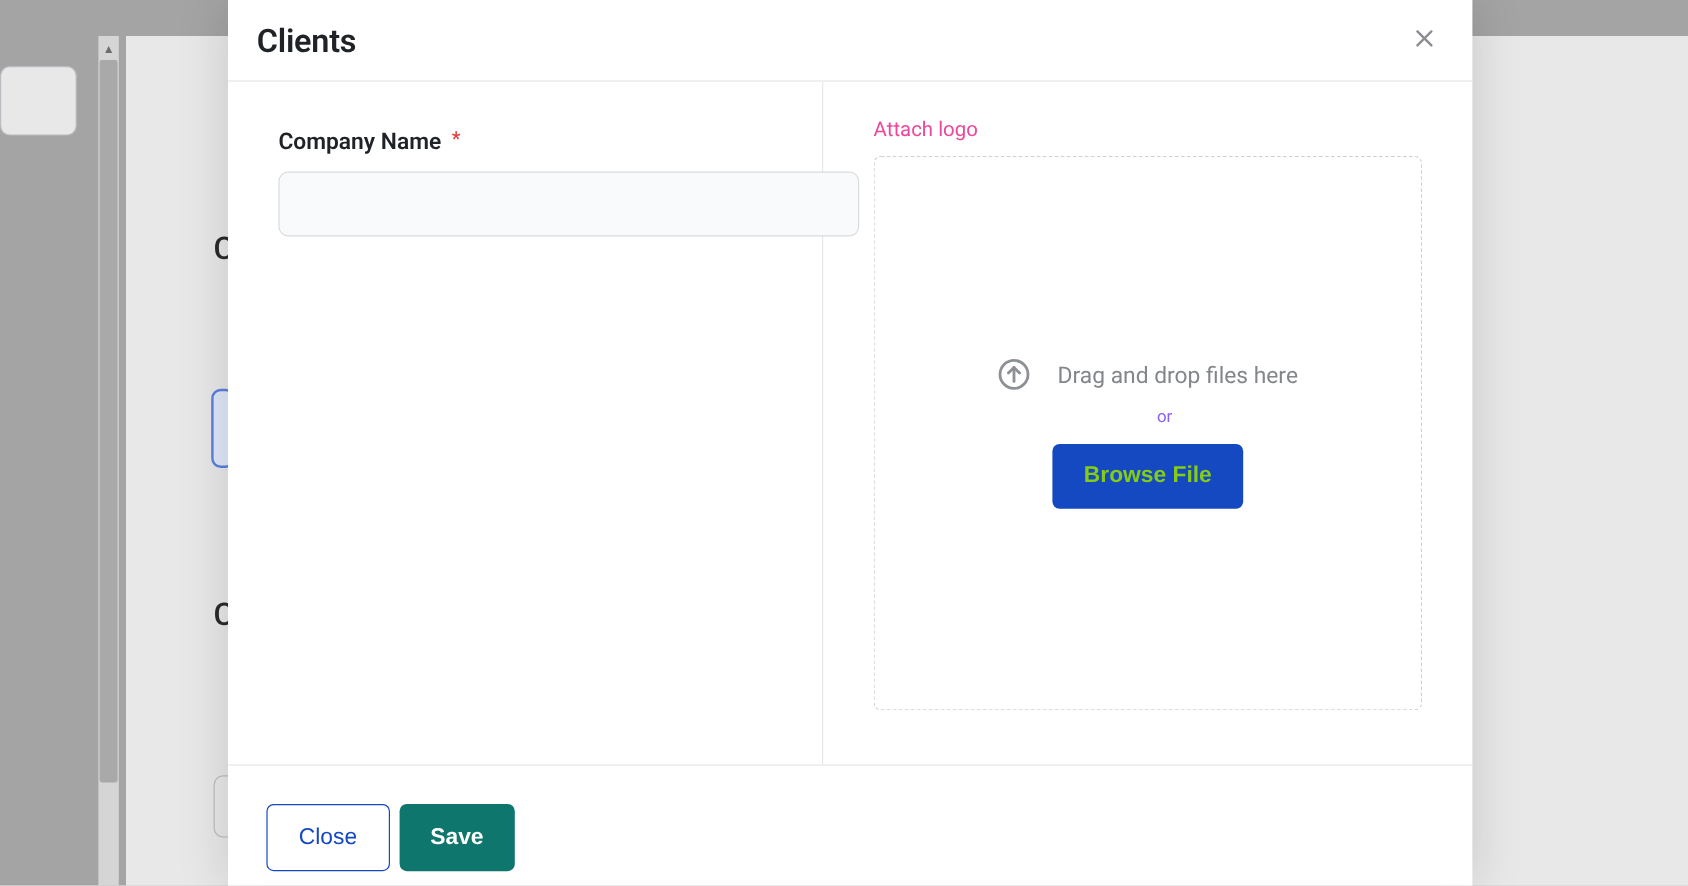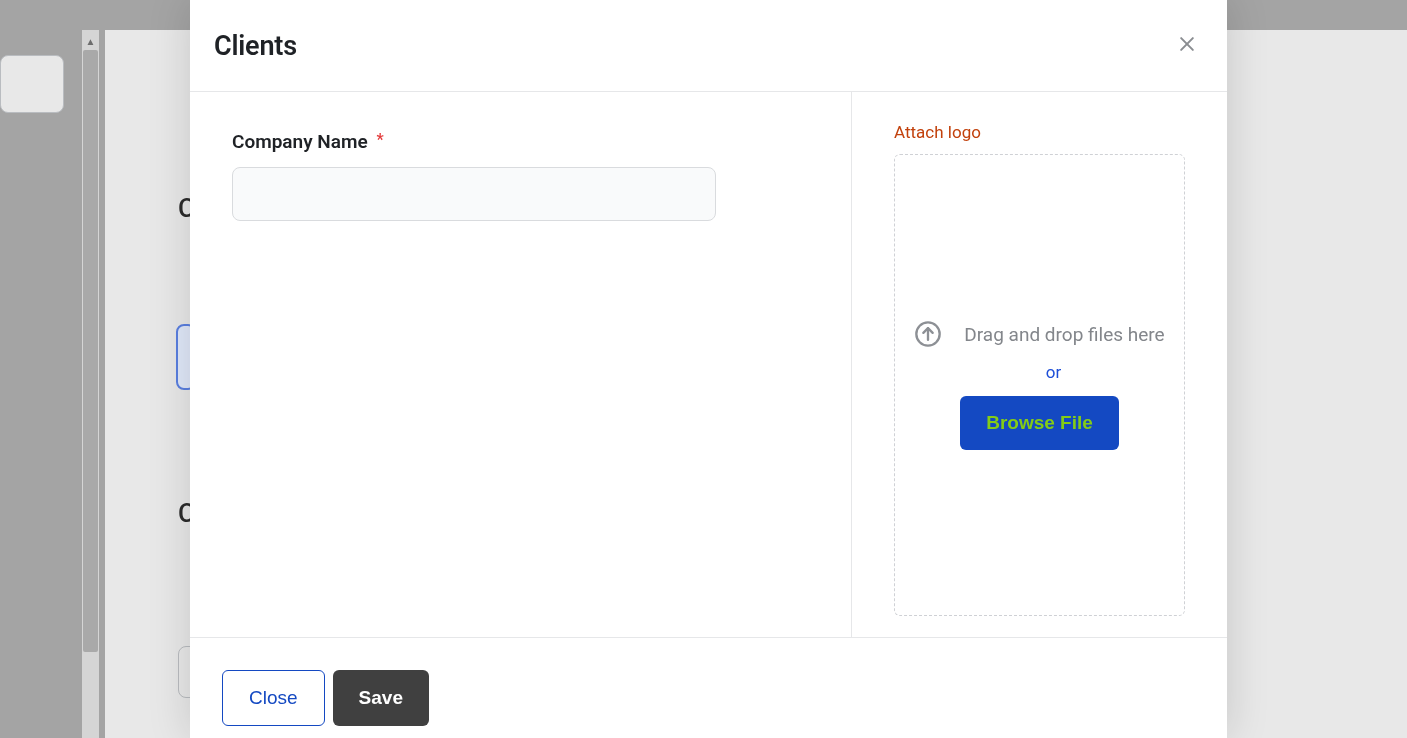--- a/index.html
+++ b/index.html
@@ -70,21 +70,21 @@
     top: 0;
     width: 1037px;
     height: 738px;
     background: #ffffff;
     display: flex;
     flex-direction: column;
     box-shadow: 0 0 40px rgba(0,0,0,0.15);
   }
   .modal-header {
     position: relative;
-    height: 92px;
+    height: 68px;
     border-bottom: 1px solid #e6e7e9;
     display: flex;
     align-items: center;
     padding: 0 24px;
   }
   .modal-title {
     font-size: 27px;
     font-weight: 600;
     color: #1f2226;
     letter-spacing: -0.2px;
@@ -105,21 +105,21 @@
     border: none;
   }
   .close-btn svg { width: 20px; height: 20px; }
 
   .modal-body {
     flex: 1;
     display: flex;
     overflow: hidden;
   }
   .body-left {
-    width: 662px;
+    width: 496px;
     padding: 38px 42px 10px 42px;
     border-right: 1px solid #e6e7e9;
   }
   .body-right {
     flex: 1;
     padding: 30px 42px 28px 42px;
   }
 
   .form-label {
     font-size: 19px;
@@ -141,21 +141,21 @@
     height: 54px;
     border: 1px solid #d9dbde;
     border-radius: 8px;
     background: #f9fafb;
     padding: 0 14px;
     font-size: 17px;
   }
 
   .attach-label {
     font-size: 17px;
-    color: #c2410c;
+    color: #ec4899;
     margin-bottom: 12px;
     display: block;
   }
   .dropzone {
     border: 1px dashed #cfd1d5;
     border-radius: 6px;
     height: 462px;
     display: flex;
     flex-direction: column;
     align-items: center;
@@ -170,22 +170,22 @@
   .upload-icon {
     width: 28px;
     height: 28px;
     color: #8d9095;
   }
   .dz-text {
     font-size: 19px;
     color: #83868b;
   }
   .dz-or {
-    font-size: 17px;
-    color: #1d4ed8;
+    font-size: 14px;
+    color: #8b5cf6;
     margin-left: 28px;
   }
   .browse-btn {
     background: #1449c2;
     color: #84cc16;
     border: none;
     border-radius: 6px;
     font-size: 19px;
     font-weight: 600;
     padding: 16px 26px;
@@ -203,21 +203,21 @@
     background: #ffffff;
     color: #1449c2;
     border-radius: 6px;
     font-size: 19px;
     font-weight: 500;
     padding: 16px 26px;
     cursor: pointer;
   }
   .btn-primary {
     border: none;
-    background: #404040;
+    background: #0f766e;
     color: #ffffff;
     border-radius: 6px;
     font-size: 19px;
     font-weight: 600;
     padding: 16px 26px;
     cursor: pointer;
   }
 </style>
 </head>
 <body>

